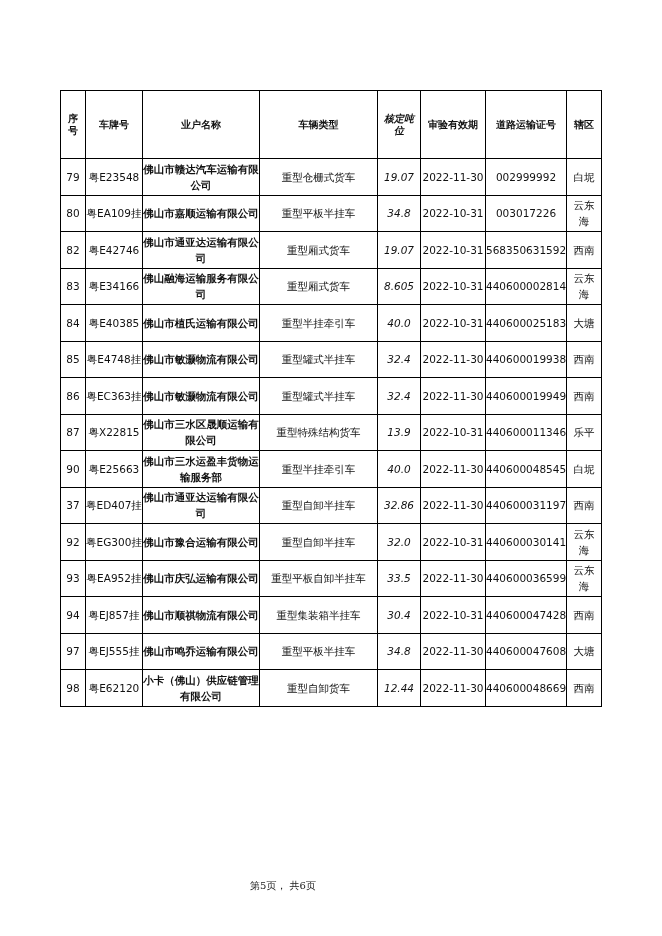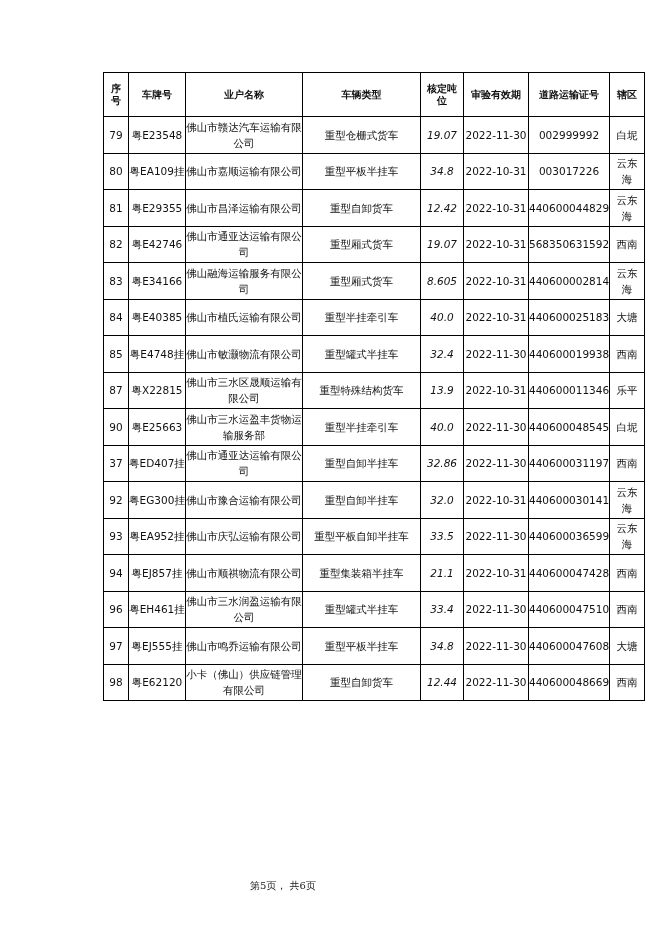--- a/index.html
+++ b/index.html
@@ -1,24 +1,24 @@
 <!DOCTYPE html>
 <html><head>
 <meta charset="utf-8">
 <style>
   html, body { margin: 0; padding: 0; background: #ffffff; }
   body { width: 662px; height: 936px; position: relative; overflow: hidden;
          font-family: "DejaVu Sans", "Liberation Sans", sans-serif; color: #111; }
-  table.grid { position: absolute; left: 60px; top: 72px; border-collapse: collapse;
-               table-layout: fixed; width: 541px; margin-left: 43px; }
+  table.grid { position: absolute; left: 60px; top: 90px; border-collapse: collapse;
+               table-layout: fixed; width: 541px; }
   table.grid td, table.grid th { border: 1px solid #000; padding: 0; overflow: hidden; }
   table.grid th { height: 35px; font-size: 10px; font-weight: bold; text-align: center;
                   line-height: 12px; }
   table.grid td { height: 35.5px; font-size: 10.5px; text-align: center; line-height: 16px; }
-  td.name { text-align: left; padding-left: 2px; font-size: 10.5px; line-height: 17px; }
+  td.name { text-align: left; padding-left: 2px; font-size: 10.5px; line-height: 17px; font-weight: bold; }
   td.num { text-align: right; padding-right: 6px; font-style: italic; }
   td.region { font-size: 10.5px; line-height: 16px; }
   .footer { position: absolute; top: 879px; left: 0; width: 566px; text-align: center;
             font-family: "DejaVu Serif", "Liberation Serif", serif; font-size: 10px; color: #222; }
 </style>
 </head>
 <body>
 
 <table class="grid">
   <colgroup>
@@ -30,21 +30,21 @@
     <col style="width:65px">
     <col style="width:81px">
     <col style="width:35px">
   </colgroup>
   <thead>
     <tr>
       <th style="padding:0 3px;">序号</th>
       <th>车牌号</th>
       <th>业户名称</th>
       <th>车辆类型</th>
-      <th style="padding:4px 4px;">核定吨位</th>
+      <th style="padding:16px 4px;font-style:italic;">核定吨位</th>
       <th>审验有效期</th>
       <th>道路运输证号</th>
       <th>辖区</th>
     </tr>
   </thead>
   <tbody id="table-body">
       <tr>
         <td>79</td>
         <td>粤E23548</td>
         <td class="name">佛山市赣达汽车运输有限公司</td>
@@ -58,30 +58,20 @@
         <td>80</td>
         <td>粤EA109挂</td>
         <td class="name">佛山市嘉顺运输有限公司</td>
         <td>重型平板半挂车</td>
         <td class="num">34.8</td>
         <td>2022-10-31</td>
         <td>003017226</td>
         <td class="region" style="padding: 0px 4px;">云东海</td>
       </tr>
       <tr>
-        <td>81</td>
-        <td>粤E29355</td>
-        <td class="name">佛山市昌泽运输有限公司</td>
-        <td>重型自卸货车</td>
-        <td class="num">12.42</td>
-        <td>2022-10-31</td>
-        <td>440600044829</td>
-        <td class="region" style="padding: 0px 4px;">云东海</td>
-      </tr>
-      <tr>
         <td>82</td>
         <td>粤E42746</td>
         <td class="name">佛山市通亚达运输有限公司</td>
         <td>重型厢式货车</td>
         <td class="num">19.07</td>
         <td>2022-10-31</td>
         <td>568350631592</td>
         <td class="region" style="padding: 0px 4px;">西南</td>
       </tr>
       <tr>
@@ -108,20 +98,30 @@
         <td>85</td>
         <td>粤E4748挂</td>
         <td class="name">佛山市敏灏物流有限公司</td>
         <td>重型罐式半挂车</td>
         <td class="num">32.4</td>
         <td>2022-11-30</td>
         <td>440600019938</td>
         <td class="region" style="padding: 0px 4px;">西南</td>
       </tr>
       <tr>
+        <td>86</td>
+        <td>粤EC363挂</td>
+        <td class="name">佛山市敏灏物流有限公司</td>
+        <td>重型罐式半挂车</td>
+        <td class="num">32.4</td>
+        <td>2022-11-30</td>
+        <td>440600019949</td>
+        <td class="region" style="padding: 0px 4px;">西南</td>
+      </tr>
+      <tr>
         <td>87</td>
         <td>粤X22815</td>
         <td class="name">佛山市三水区晟顺运输有限公司</td>
         <td>重型特殊结构货车</td>
         <td class="num">13.9</td>
         <td>2022-10-31</td>
         <td>440600011346</td>
         <td class="region" style="padding: 0px 4px;">乐平</td>
       </tr>
       <tr>
@@ -162,33 +162,23 @@
         <td class="num">33.5</td>
         <td>2022-11-30</td>
         <td>440600036599</td>
         <td class="region" style="padding: 0px 4px;">云东海</td>
       </tr>
       <tr>
         <td>94</td>
         <td>粤EJ857挂</td>
         <td class="name">佛山市顺祺物流有限公司</td>
         <td>重型集装箱半挂车</td>
-        <td class="num">21.1</td>
+        <td class="num">30.4</td>
         <td>2022-10-31</td>
         <td>440600047428</td>
-        <td class="region" style="padding: 0px 4px;">西南</td>
-      </tr>
-      <tr>
-        <td>96</td>
-        <td>粤EH461挂</td>
-        <td class="name">佛山市三水润盈运输有限公司</td>
-        <td>重型罐式半挂车</td>
-        <td class="num">33.4</td>
-        <td>2022-11-30</td>
-        <td>440600047510</td>
         <td class="region" style="padding: 0px 4px;">西南</td>
       </tr>
       <tr>
         <td>97</td>
         <td>粤EJ555挂</td>
         <td class="name">佛山市鸣乔运输有限公司</td>
         <td>重型平板半挂车</td>
         <td class="num">34.8</td>
         <td>2022-11-30</td>
         <td>440600047608</td>

